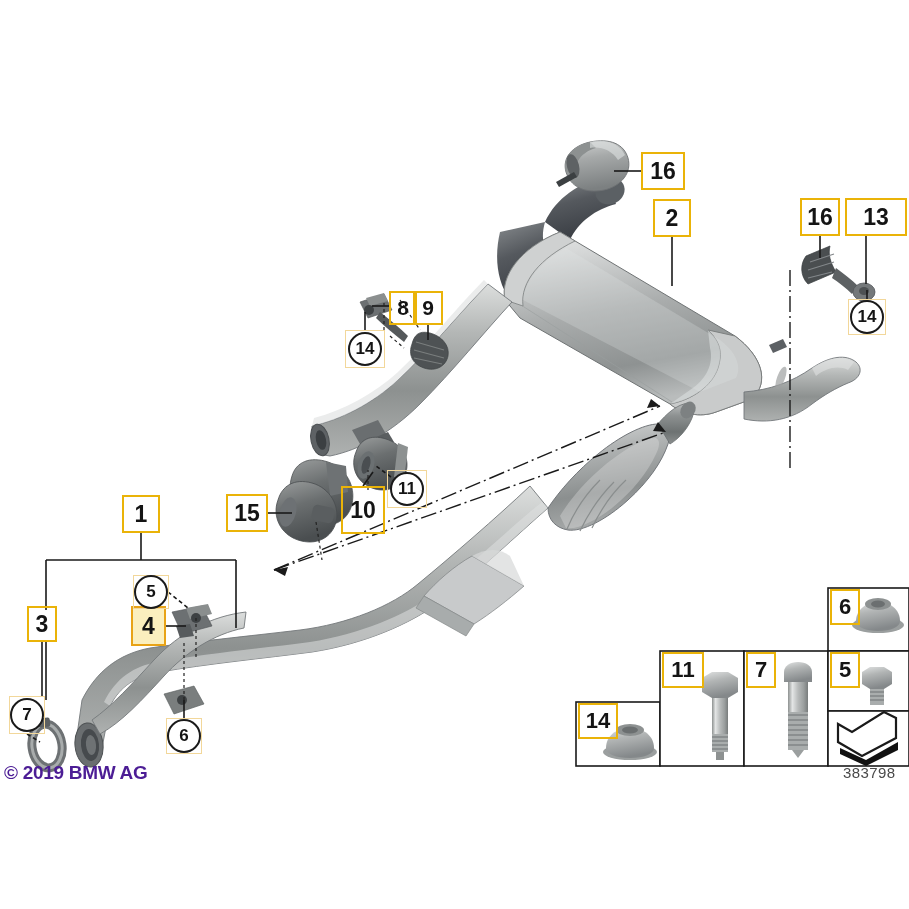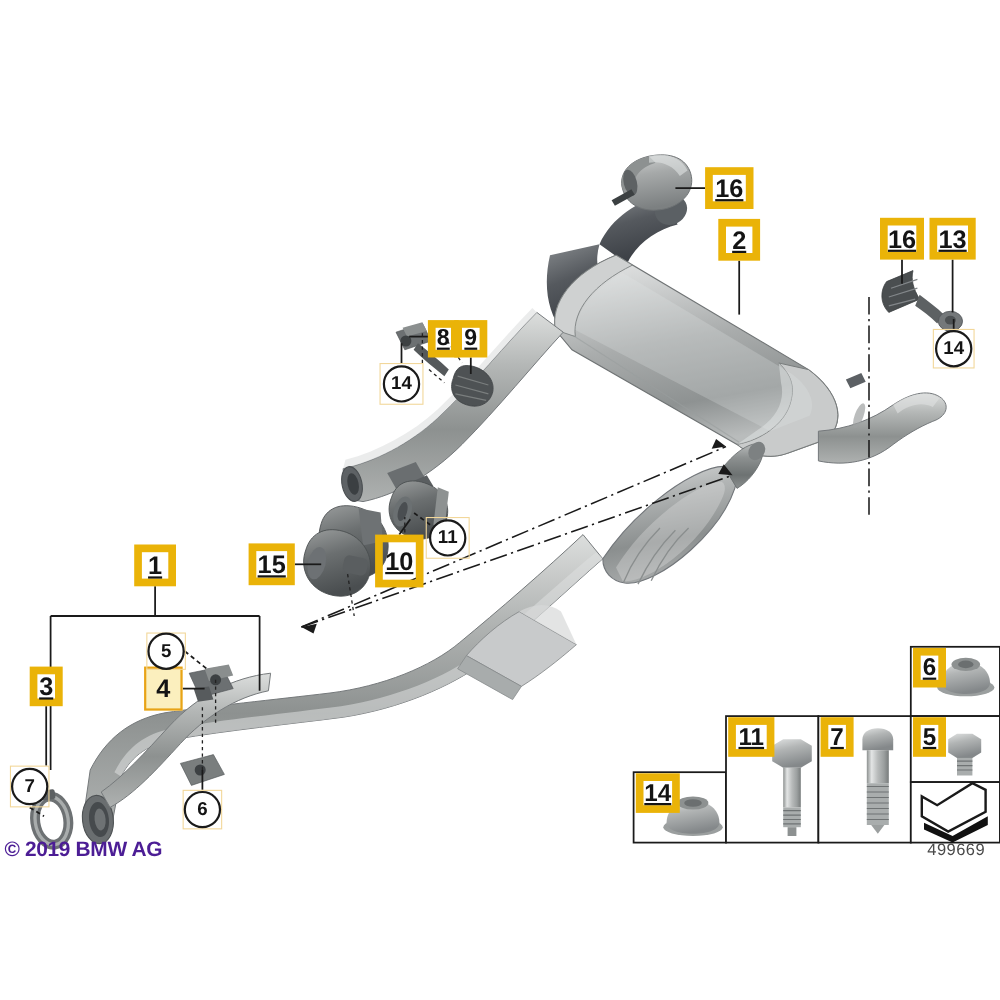--- a/index.html
+++ b/index.html
@@ -3,21 +3,21 @@
 <meta charset="utf-8">
 <style>
   html,body{margin:0;padding:0;background:#ffffff;}
   body{width:909px;height:909px;font-family:"Liberation Sans",sans-serif;}
   #stage{position:relative;width:909px;height:909px;overflow:hidden;background:#fff;}
   #art{position:absolute;left:0;top:0;width:909px;height:909px;}
 
   .lbl{position:absolute;box-sizing:border-box;display:flex;align-items:center;
        justify-content:center;font-weight:bold;color:#141414;
        font-family:"Liberation Sans",sans-serif;}
-  .lbl.box{border:7px solid #eab308;background:transparent;text-decoration:underline;}
+  .lbl.box{border:2px solid #eab308;background:transparent;}
   .lbl.sel{border:2px solid #e8a317;background:#fbefbe;}
   .lbl.circ{border:1px solid #f2d79a;background:transparent;}
   .cnum{width:30px;height:30px;border:2px solid #1a1a1a;border-radius:50%;
         display:flex;align-items:center;justify-content:center;
         font-size:17px;font-weight:bold;color:#141414;background:#fff;}
 
   .copy{position:absolute;left:4px;top:762px;font-size:19px;font-weight:bold;
         color:#4c1d95;letter-spacing:-0.3px;font-family:"Liberation Sans",sans-serif;}
   .partno{position:absolute;left:843px;top:764px;font-size:15px;color:#4a4a4a;
           font-family:"Liberation Sans",sans-serif;letter-spacing:0.4px;}
@@ -411,21 +411,21 @@
       </div>
     <div class="lbl box" style="left:341px;top:486px;width:44px;height:48px;font-size:23px;">
         <span>10</span>
       </div>
     <div class="lbl circ" style="left:387px;top:470px;width:40px;height:38px;">
         <span class="cnum">11</span>
       </div>
     <div class="lbl box" style="left:800px;top:198px;width:40px;height:38px;font-size:23px;">
         <span>16</span>
       </div>
-    <div class="lbl box" style="left:845px;top:198px;width:42px;height:38px;font-size:23px;">
+    <div class="lbl box" style="left:845px;top:198px;width:62px;height:38px;font-size:23px;">
         <span>13</span>
       </div>
     <div class="lbl circ" style="left:345px;top:330px;width:40px;height:38px;">
         <span class="cnum">14</span>
       </div>
     <div class="lbl circ" style="left:848px;top:299px;width:38px;height:36px;">
         <span class="cnum">14</span>
       </div>
     <div class="lbl box" style="left:226px;top:494px;width:42px;height:38px;font-size:23px;">
         <span>15</span>
@@ -447,15 +447,15 @@
       </div>
     <div class="lbl box" style="left:830px;top:652px;width:30px;height:36px;font-size:22px;">
         <span>5</span>
       </div>
     <div class="lbl box" style="left:830px;top:589px;width:30px;height:36px;font-size:22px;">
         <span>6</span>
       </div>
   </div>
 
   <div class="copy">© 2019 BMW AG</div>
-  <div class="partno">499669</div>
+  <div class="partno">383798</div>
 
 </div>
 
 </body></html>

